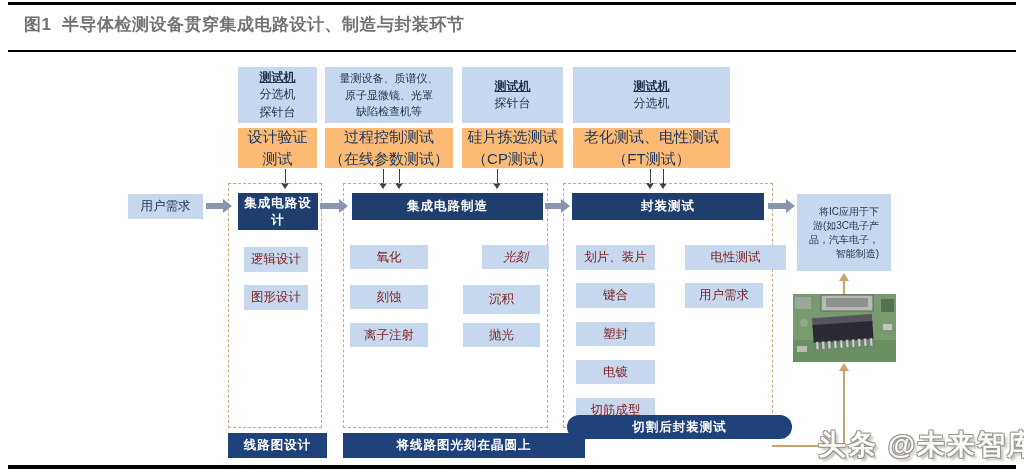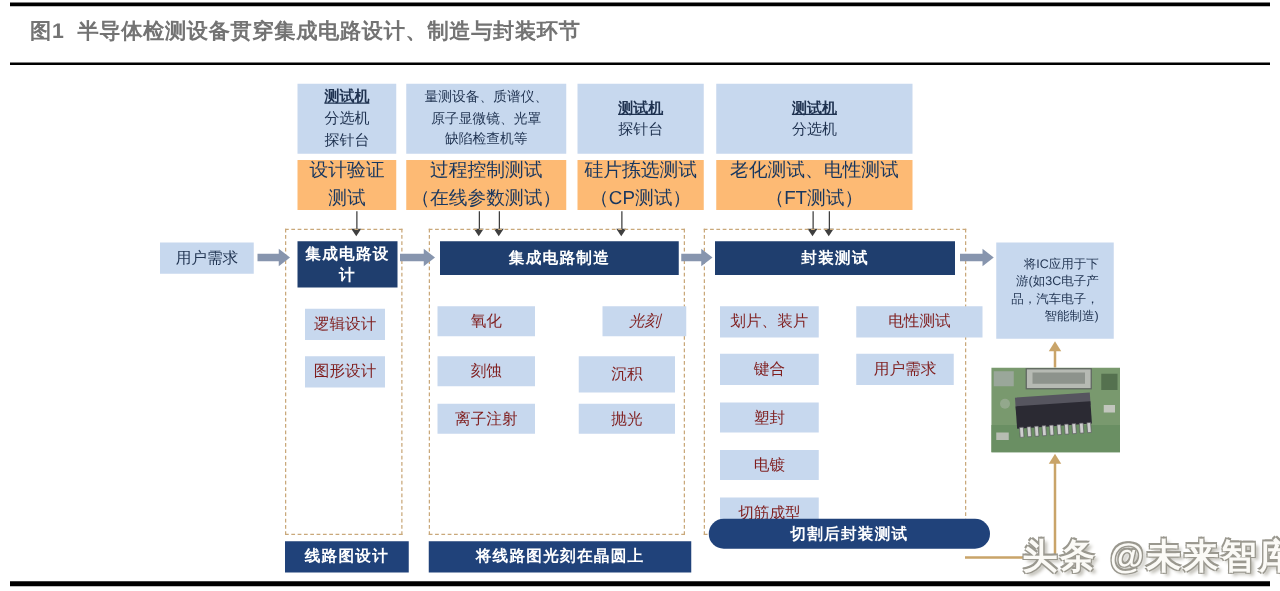--- a/index.html
+++ b/index.html
@@ -159,21 +159,21 @@
 
   <div class="box step" style="left:576px; top:245px; width:79px; height:25px;">划片、装片</div>
   <div class="box step" style="left:576px; top:283px; width:79px; height:25px;">键合</div>
   <div class="box step" style="left:576px; top:322px; width:79px; height:24px;">塑封</div>
   <div class="box step" style="left:576px; top:360px; width:79px; height:24px;">电镀</div>
   <div class="box step" style="left:576px; top:398px; width:79px; height:24px;">切筋成型</div>
   <div class="box step" style="left:685px; top:245px; width:101px; height:25px;">电性测试</div>
   <div class="box step" style="left:685px; top:283px; width:78px; height:25px;">用户需求</div>
 
   <div class="box dark bottom-box" style="left:228px; top:433px; width:99px; height:25px;">线路图设计</div>
-  <div class="box dark bottom-box" style="left:343px; top:433px; width:210px; height:25px;">将线路图光刻在晶圆上</div>
+  <div class="box dark bottom-box" style="left:343px; top:433px; width:242px; height:25px;">将线路图光刻在晶圆上</div>
   <div class="box dark bottom-box" style="left:567px; top:415px; width:225px; height:24px;border-radius:12px;">切割后封装测试</div>
 
   <div class="box light outbox" style="left:797px; top:194px; width:94px; height:77px;">将IC应用于下
 游(如3C电子产
 品，汽车电子，
 智能制造)</div>
 
   <div class="tan-line" style="left:772px; top:445px; width:73px; height:2px;"></div>
   <div class="uarrow" style="left:838px; top:363px; height:83px;">
       <i class="uline"></i>

